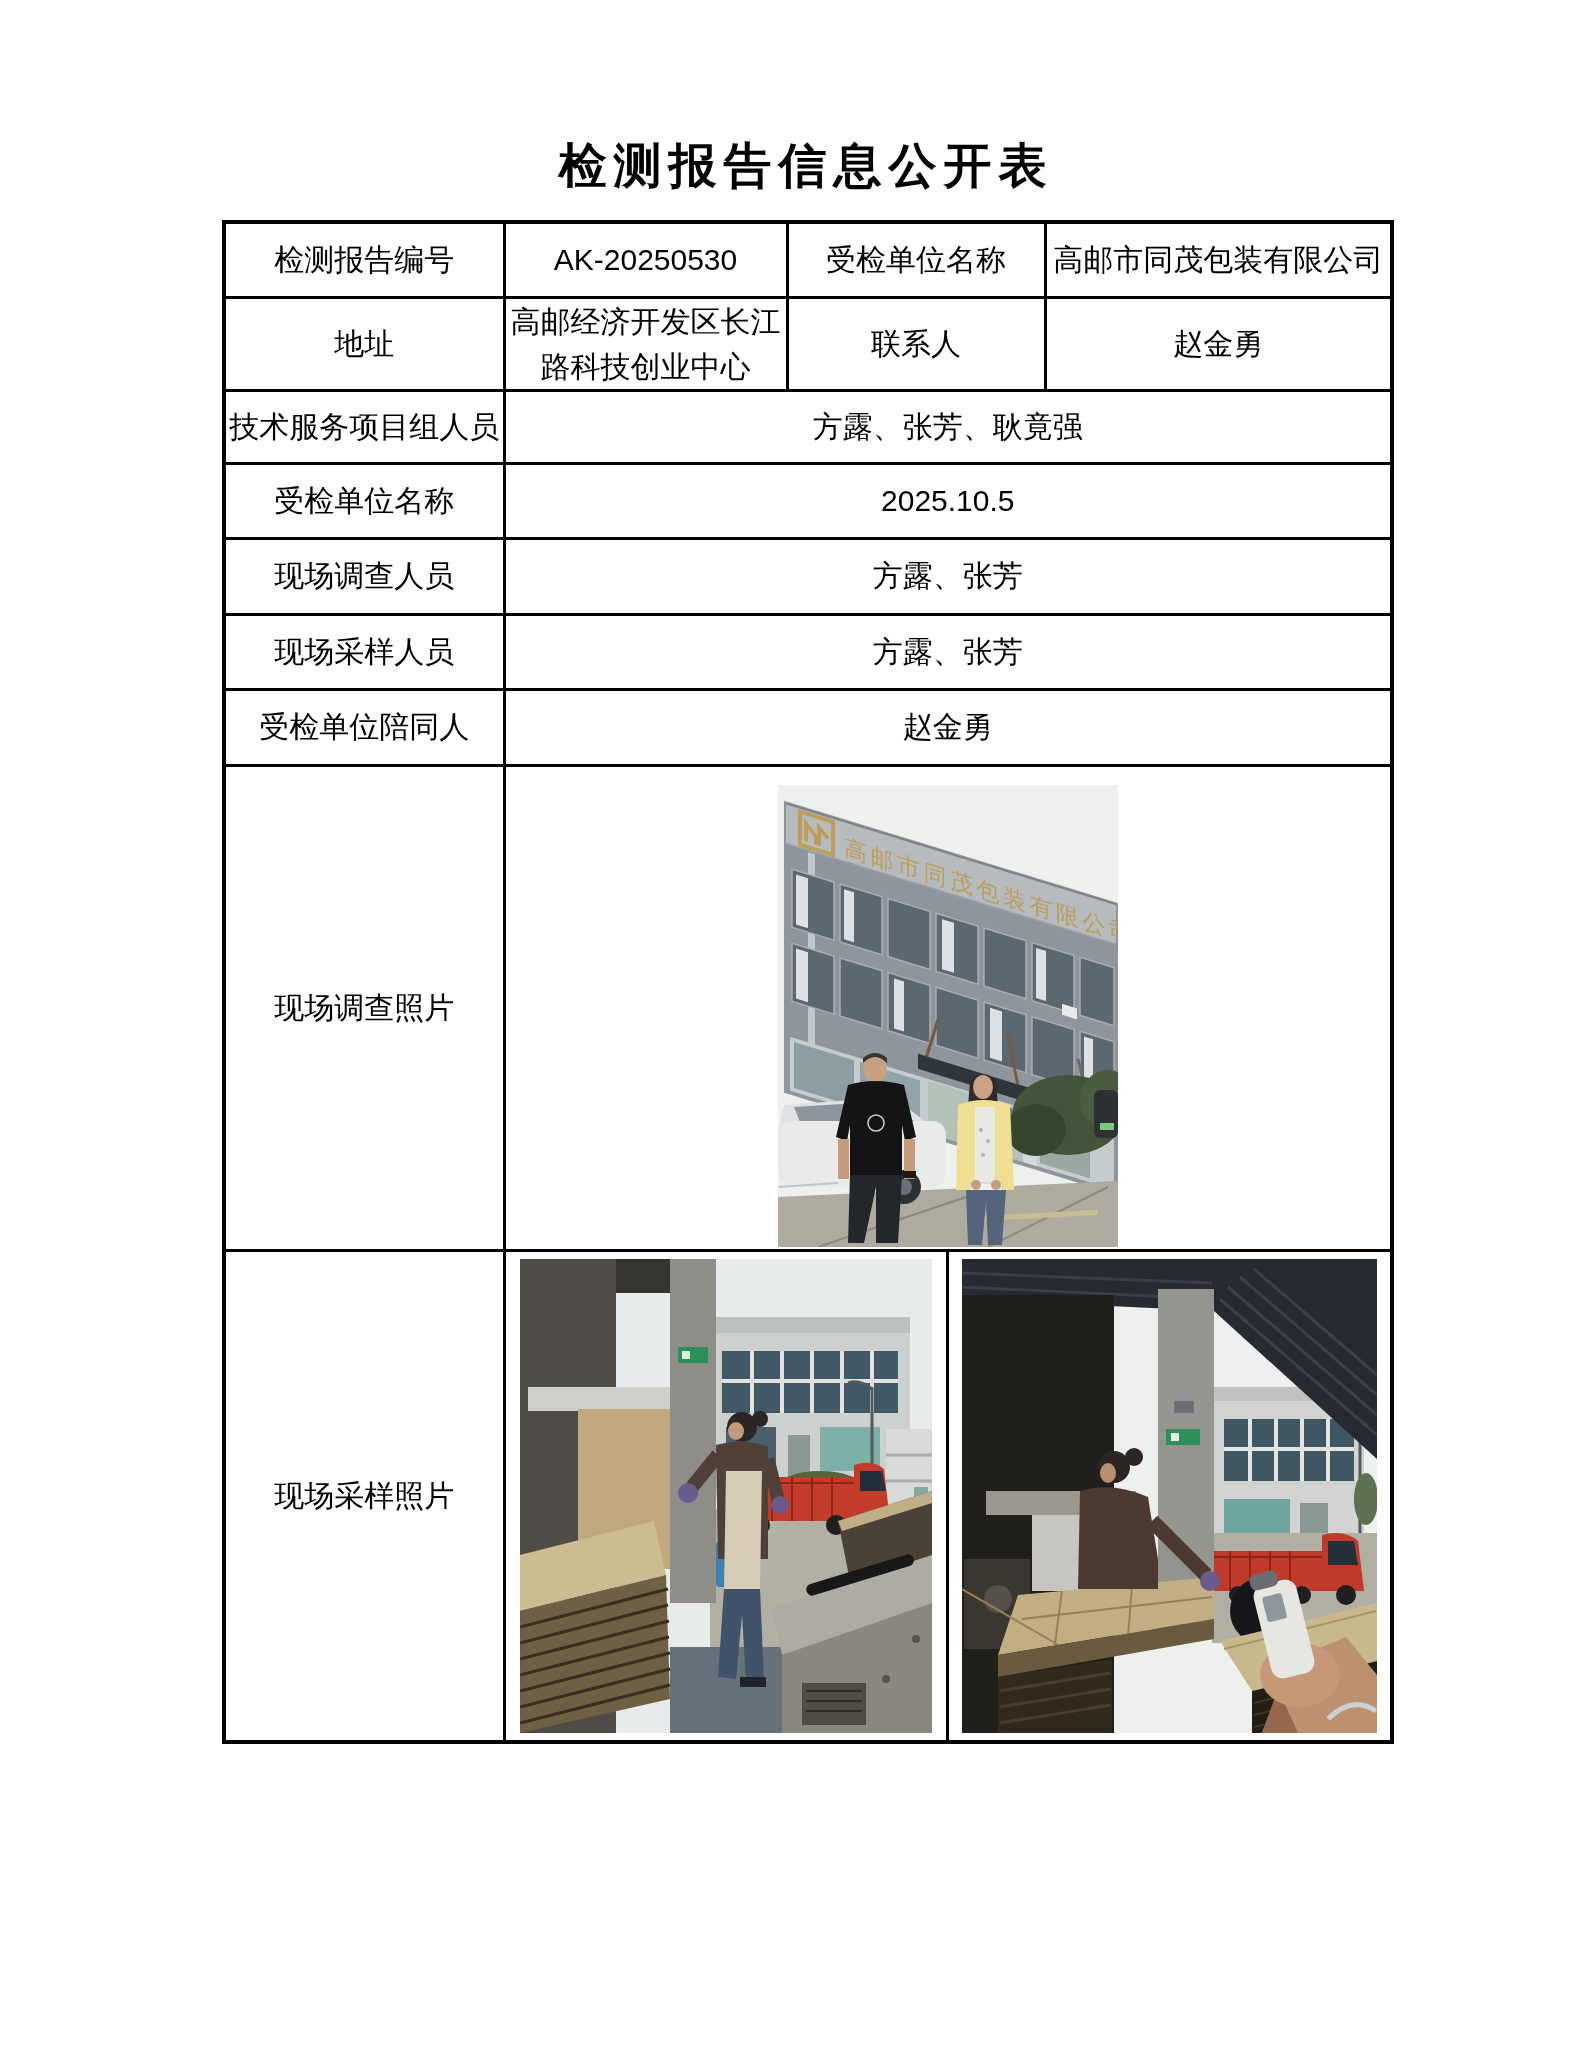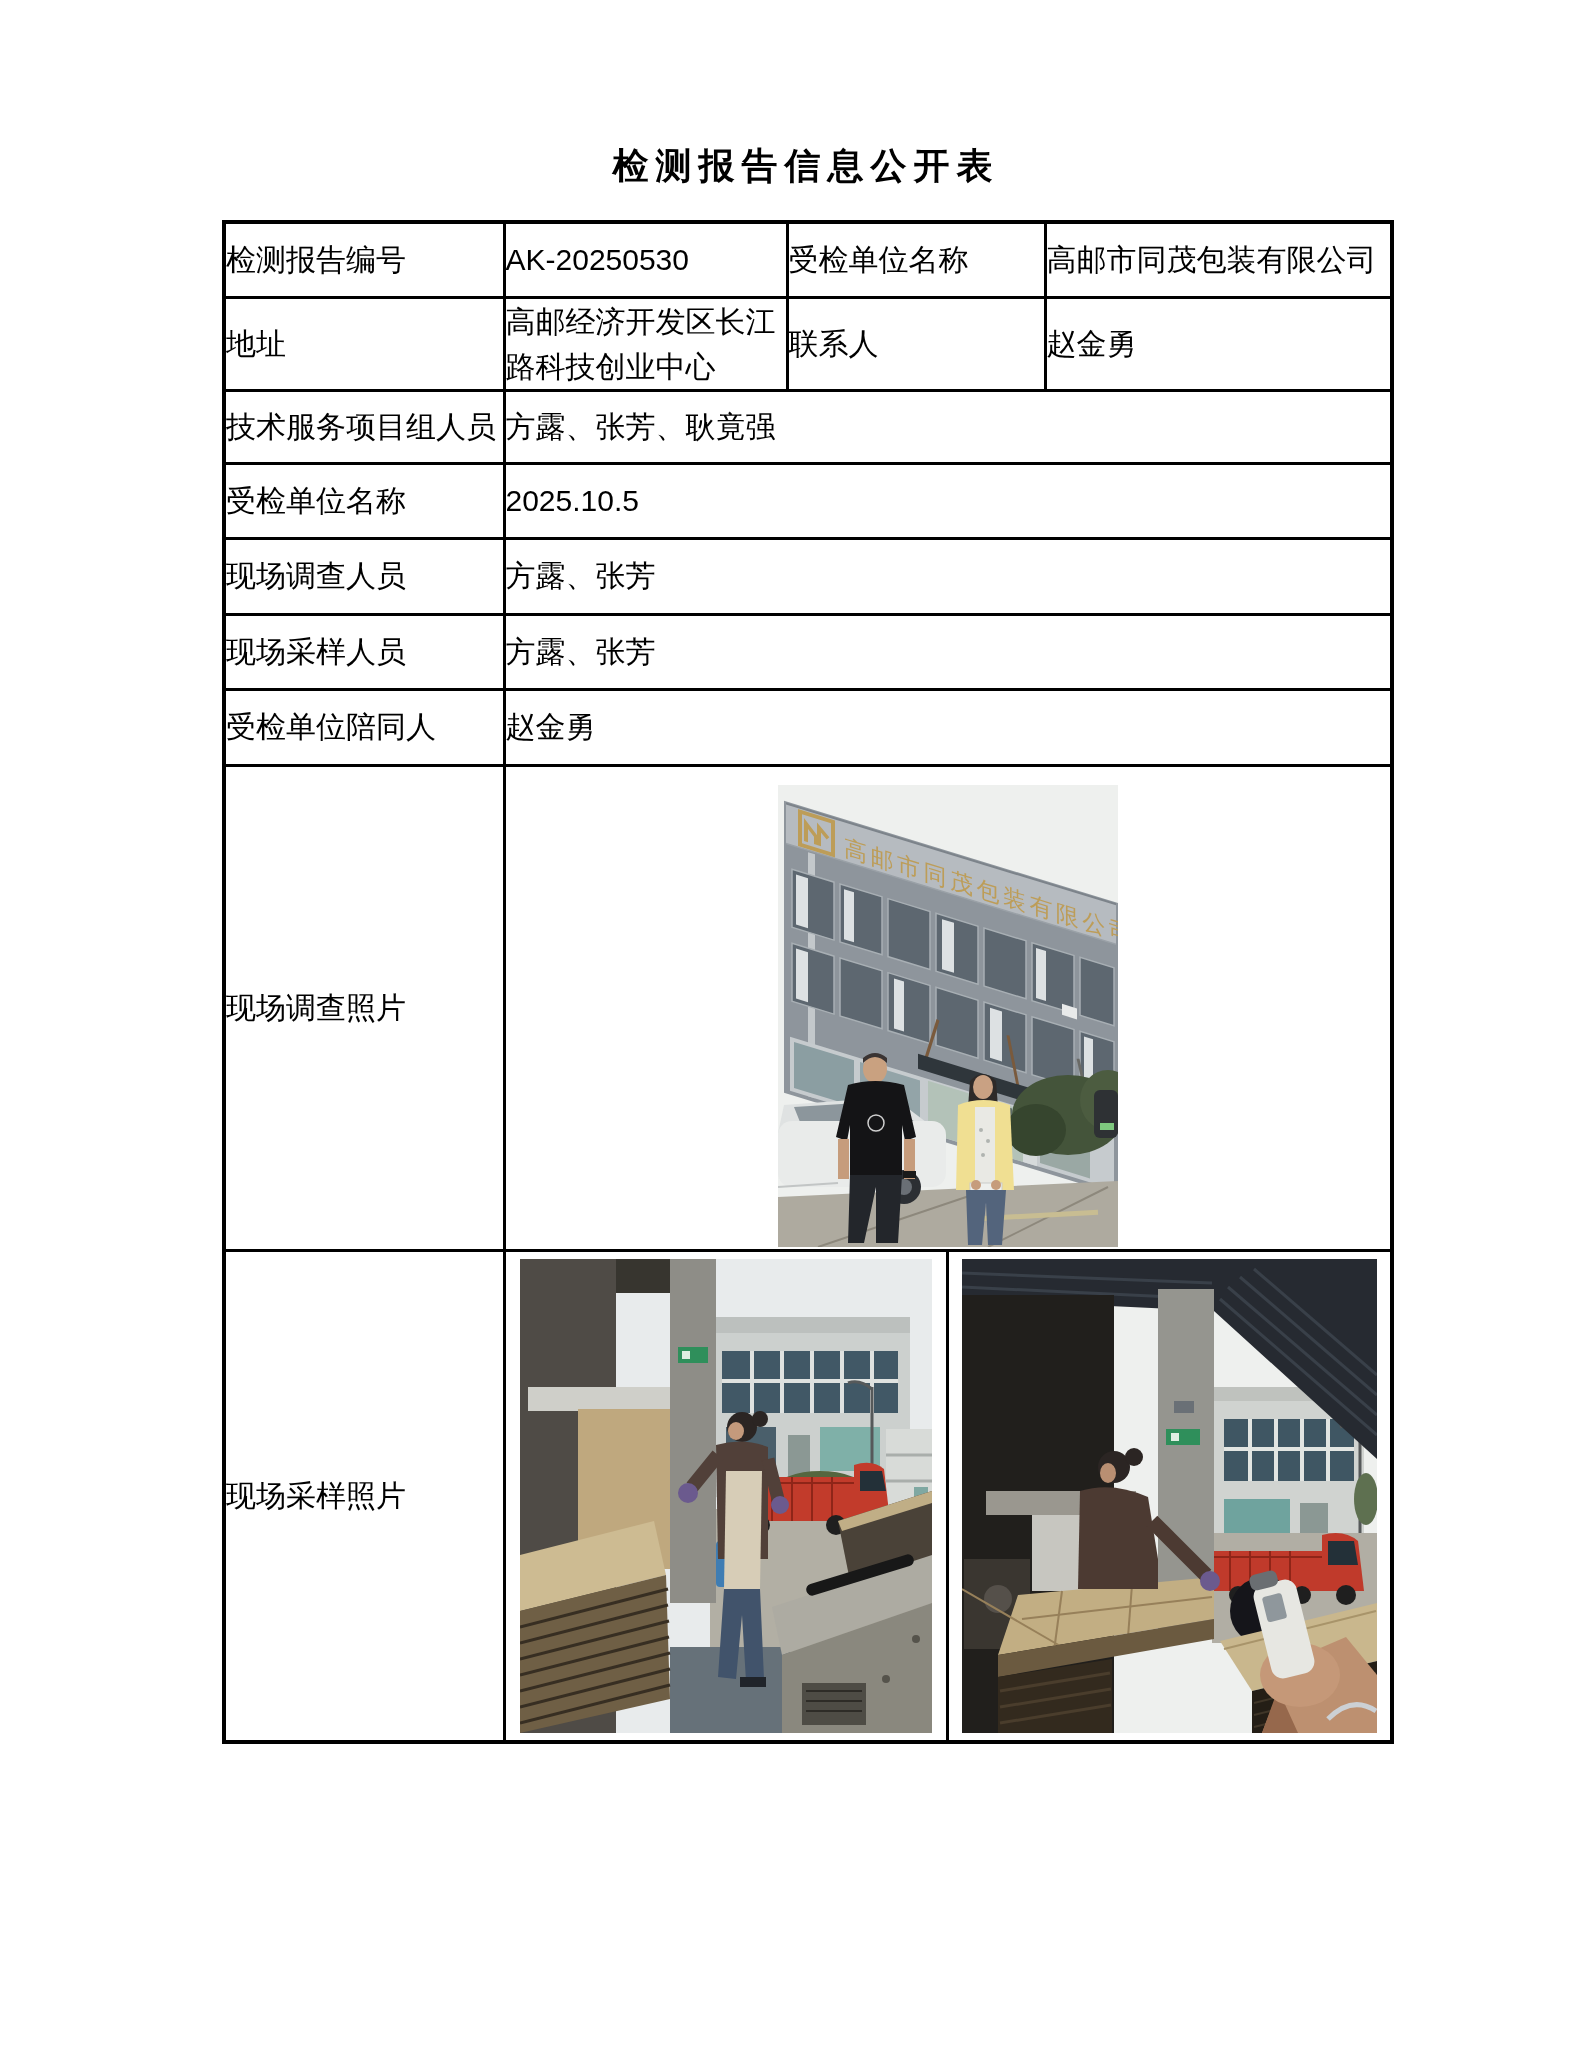--- a/index.html
+++ b/index.html
@@ -3,29 +3,29 @@
 <meta charset="utf-8">
 <style>
   html,body { margin:0; padding:0; background:#ffffff; }
   .page {
     position:relative; width:1587px; height:2051px; background:#ffffff;
     font-family:"Liberation Serif","DejaVu Serif",serif; color:#000;
     overflow:hidden;
   }
   .doc-title {
     margin:136px 0 1px 222px; width:1168px; text-align:center;
-    font-size:36px; font-weight:bold; letter-spacing:7px; line-height:60px;
+    font-size:48px; font-weight:bold; letter-spacing:7px; line-height:60px;
   }
   table.report {
     border-collapse:collapse; table-layout:fixed;
     margin:24px 0 0 222px; width:1168px;
     border:4px solid #000;
   }
   table.report td {
-    border:3px solid #000; vertical-align:middle;
+    border:3px solid #000; text-align:center; vertical-align:middle;
     font-size:30px; padding:0; overflow:hidden;margin-left:32px;
   }
   td.addr { text-align:left; padding:2px 4px 2px 10px; font-size:29px; line-height:1.5; }
   .num { font-family:"Liberation Sans","DejaVu Sans",sans-serif; font-size:30px; letter-spacing:0px; }
   td.photo-cell { vertical-align:top; }
   .photo-wrap { display:flex; justify-content:center; padding-top:16px; }
   .split { display:flex; width:100%; height:488px; align-items:center; }
   .half { flex:1; height:100%; display:flex; align-items:center; justify-content:center; }
   .half + .half { border-left:3px solid #000; }
   svg { display:block; }

